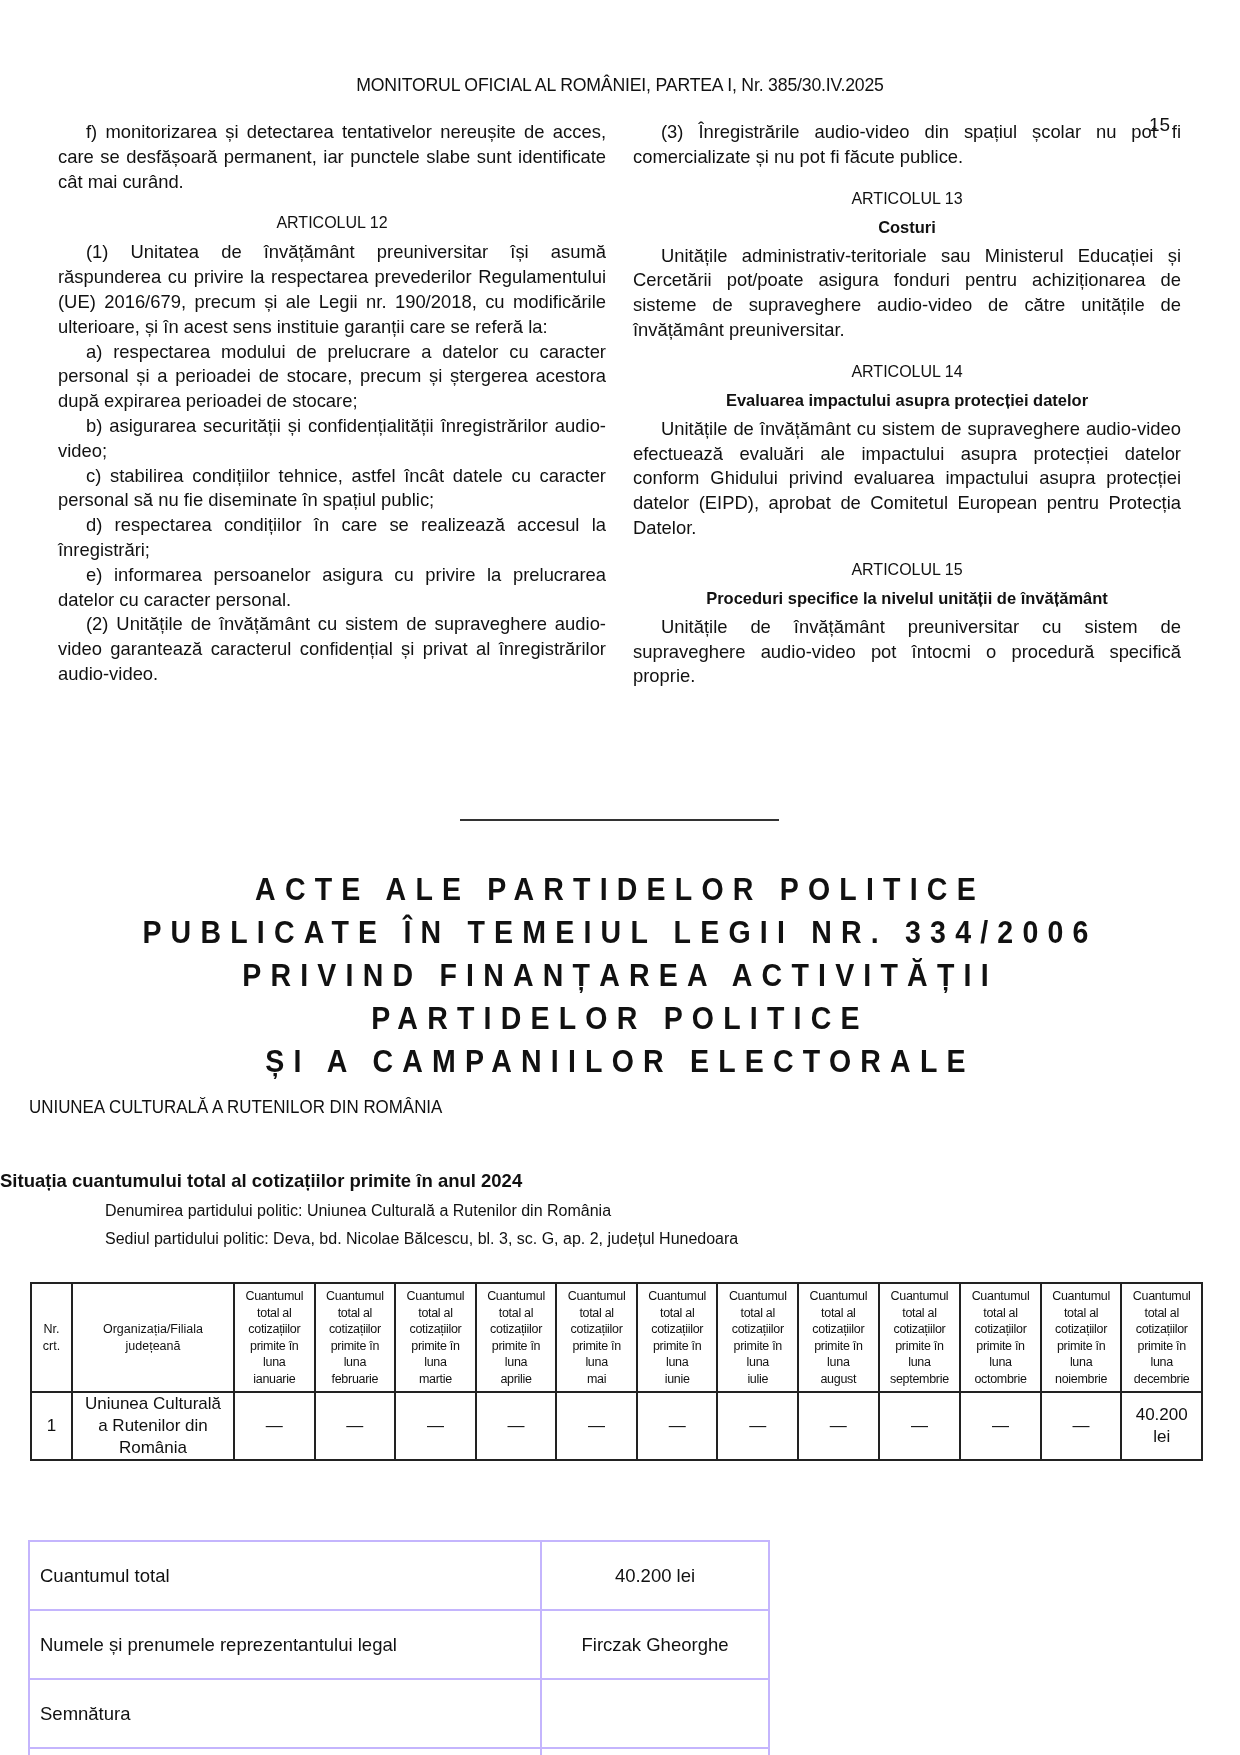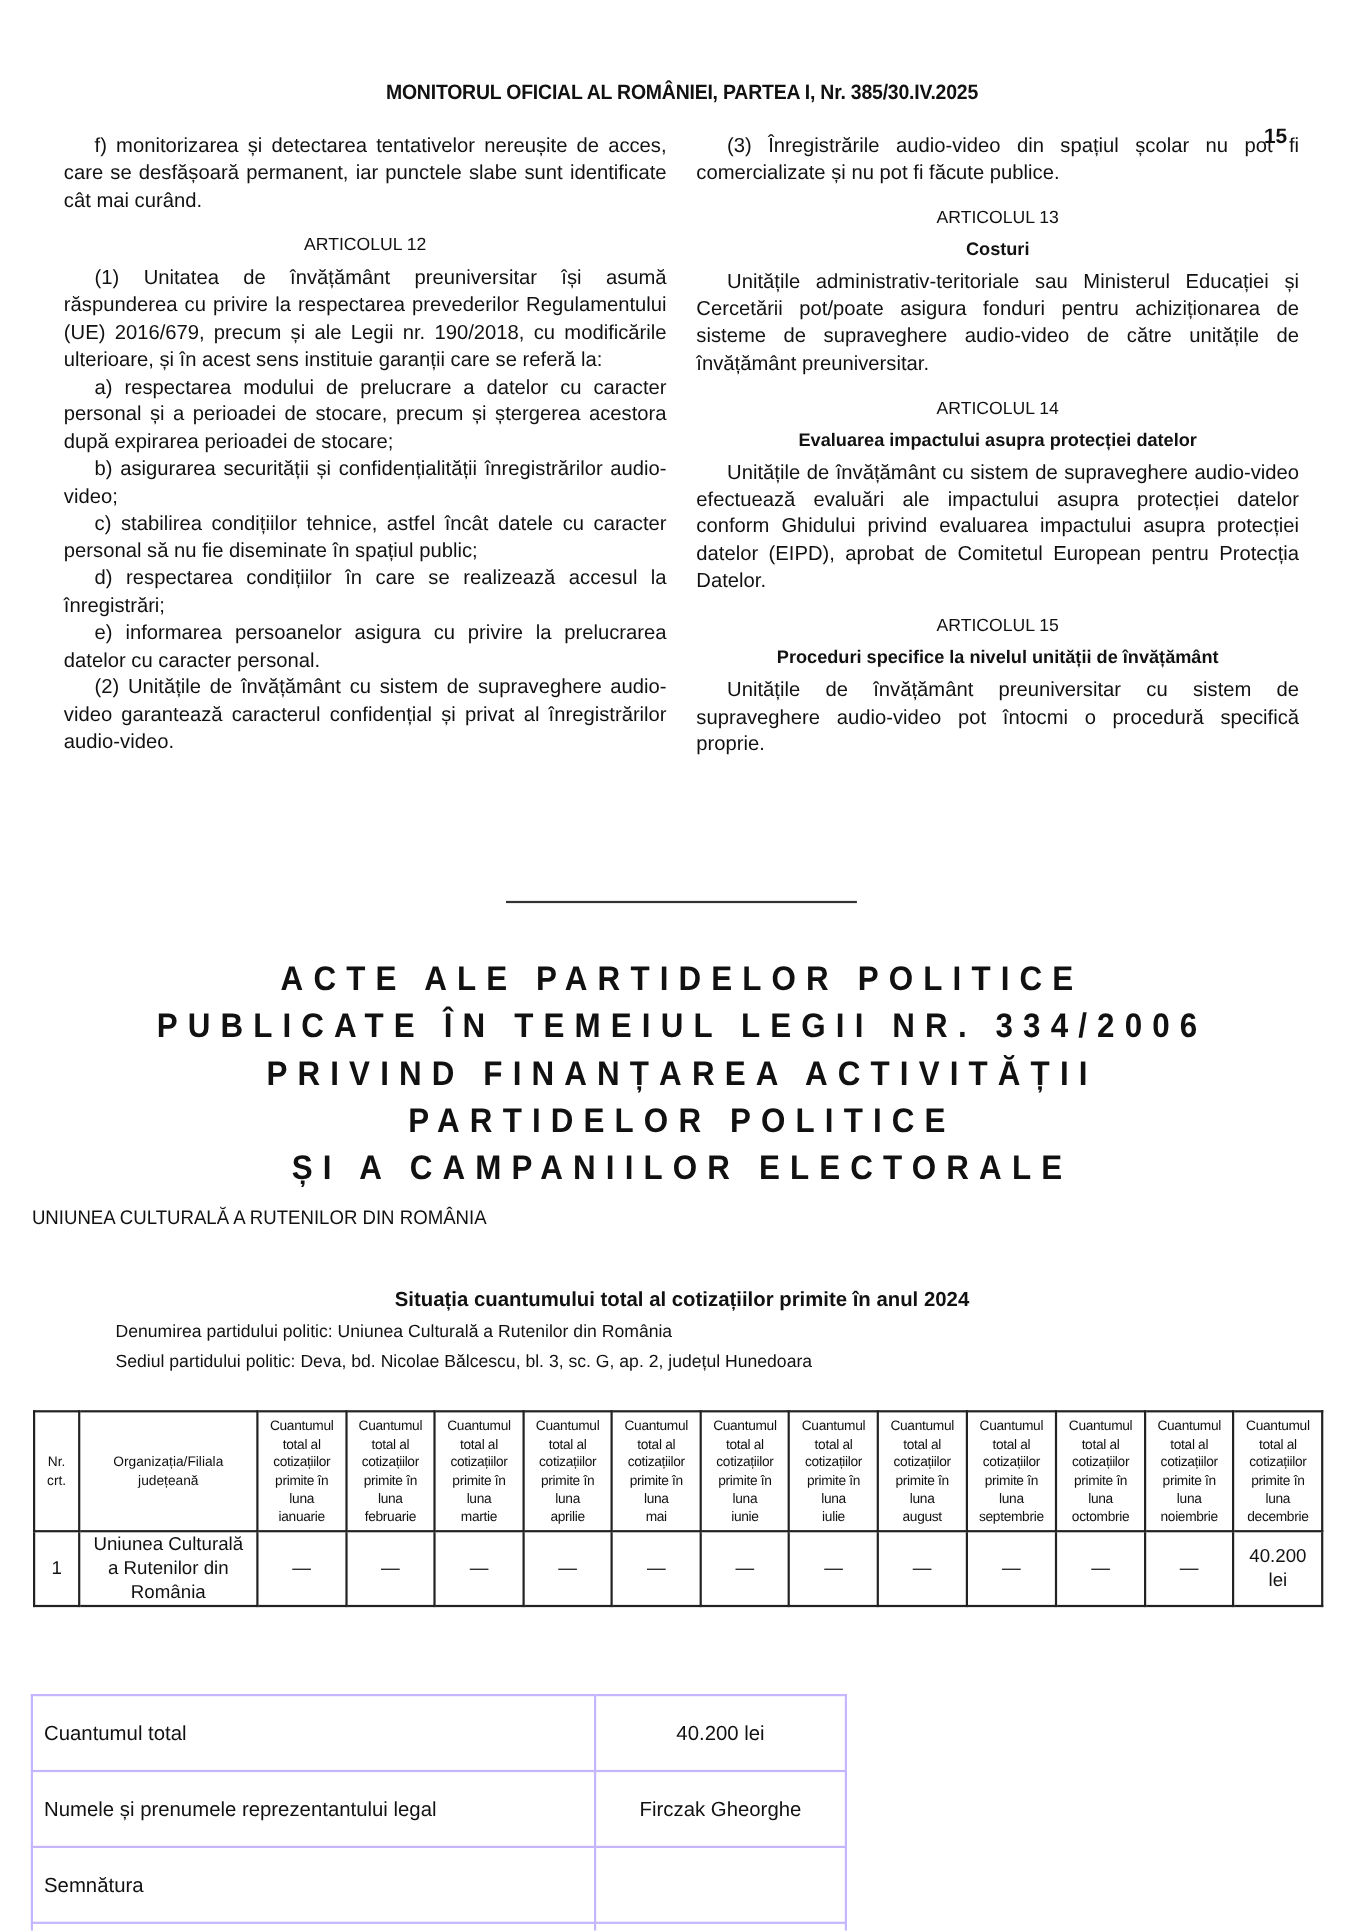--- a/index.html
+++ b/index.html
@@ -1,21 +1,21 @@
 <!DOCTYPE html>
 <html><head>
 <meta charset="utf-8">
 <style>
   html, body { margin: 0; padding: 0; background: #ffffff; }
   body {
     width: 1240px; height: 1755px; position: relative; overflow: hidden;
     font-family: "Liberation Sans", sans-serif; color: #111111;
   }
   .page-header {
-    position: absolute; top: 74px; left: 0; width: 1240px; height: 30px; font-weight: bold;
+    position: absolute; top: 74px; left: 0; width: 1240px; height: 30px;
   }
   .header-title {
     position: absolute; left: 0; width: 1240px; text-align: center;
     font-size: 19px; letter-spacing: -0.2px; transform: scaleX(0.93);
   }
   .page-number {
     position: absolute; left: 1149px; top: -2px; font-size: 19px; margin-top: 42px;
   }
   .column {
     position: absolute; top: 120px; font-size: 18.4px; line-height: 24.8px;
@@ -39,21 +39,21 @@
     position: absolute; top: 868px; left: 40px; width: 1160px; text-align: center;
     font-weight: bold; font-size: 31px; line-height: 43px; letter-spacing: 10px;
     transform: scaleX(0.92);
   }
   .section-heading div { white-space: nowrap; }
   .org-name {
     position: absolute; top: 1097px; left: 29px; font-size: 18px; transform: scaleX(0.94);
     transform-origin: left;
   }
   .report-title {
-    position: absolute; top: 1170px; left: 0; width: 1240px; text-align: center;
+    position: absolute; top: 1170px; left: 0; width: 1240px; 
     font-weight: bold; font-size: 18.5px;
   }
   .meta-line {
     position: absolute; left: 105px; font-size: 16px;
   }
   .meta-1 { top: 1202px; }
   .meta-2 { top: 1230px; }
   table.monthly {
     position: absolute; top: 1282px; left: 30px; width: 1173px;
     border-collapse: collapse; font-size: 12.5px; line-height: 16.5px;

